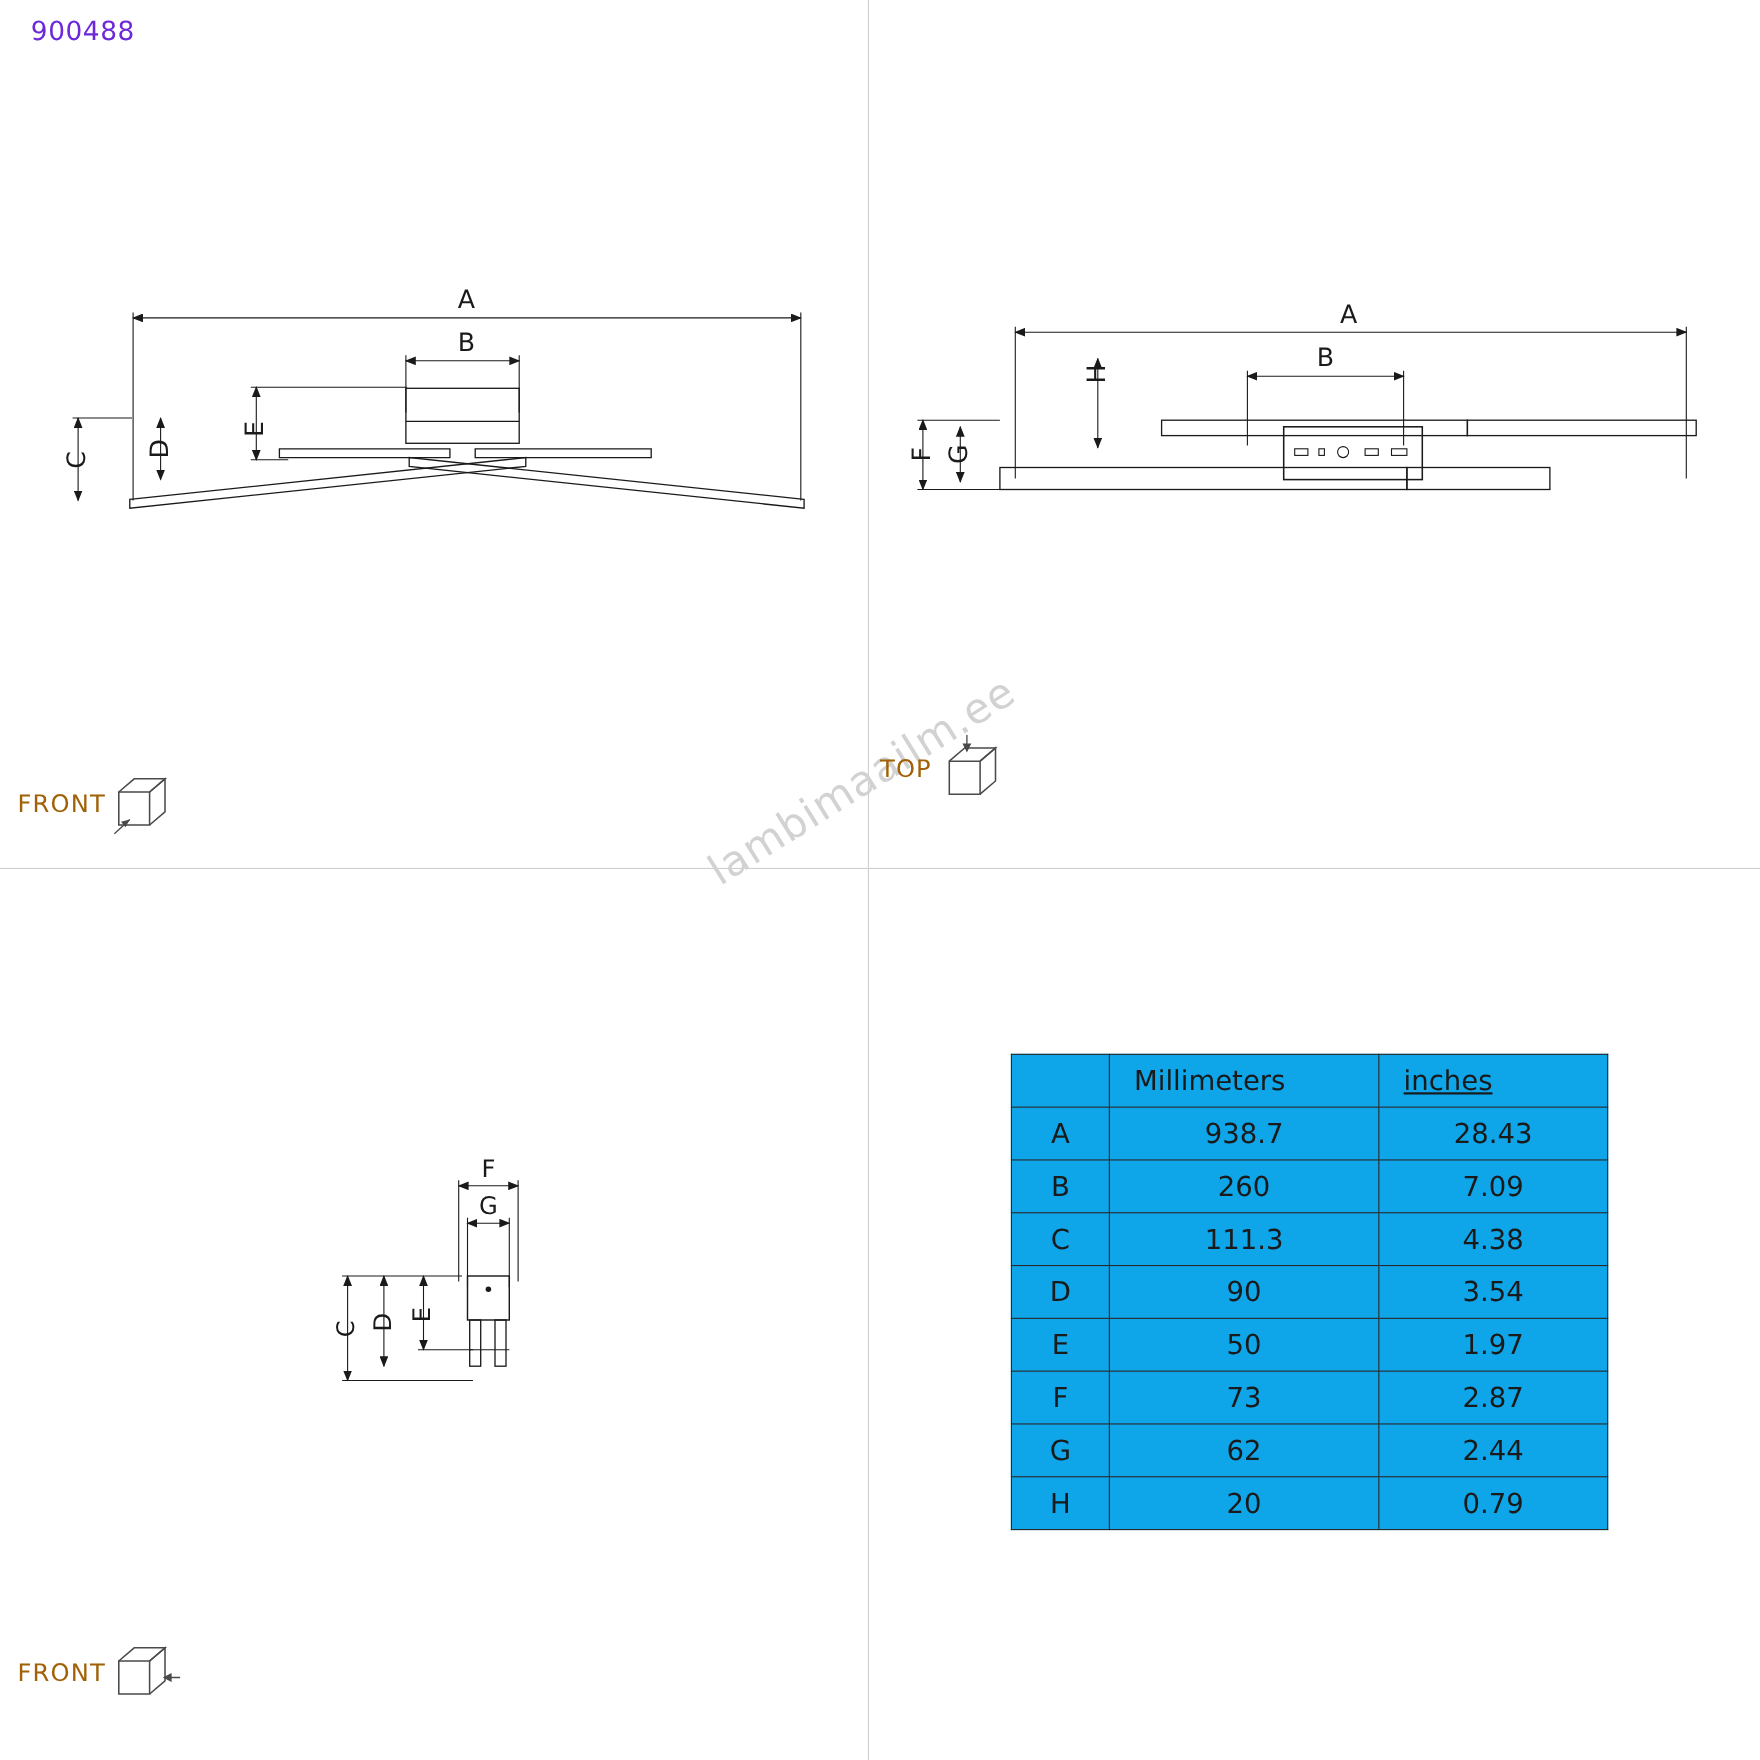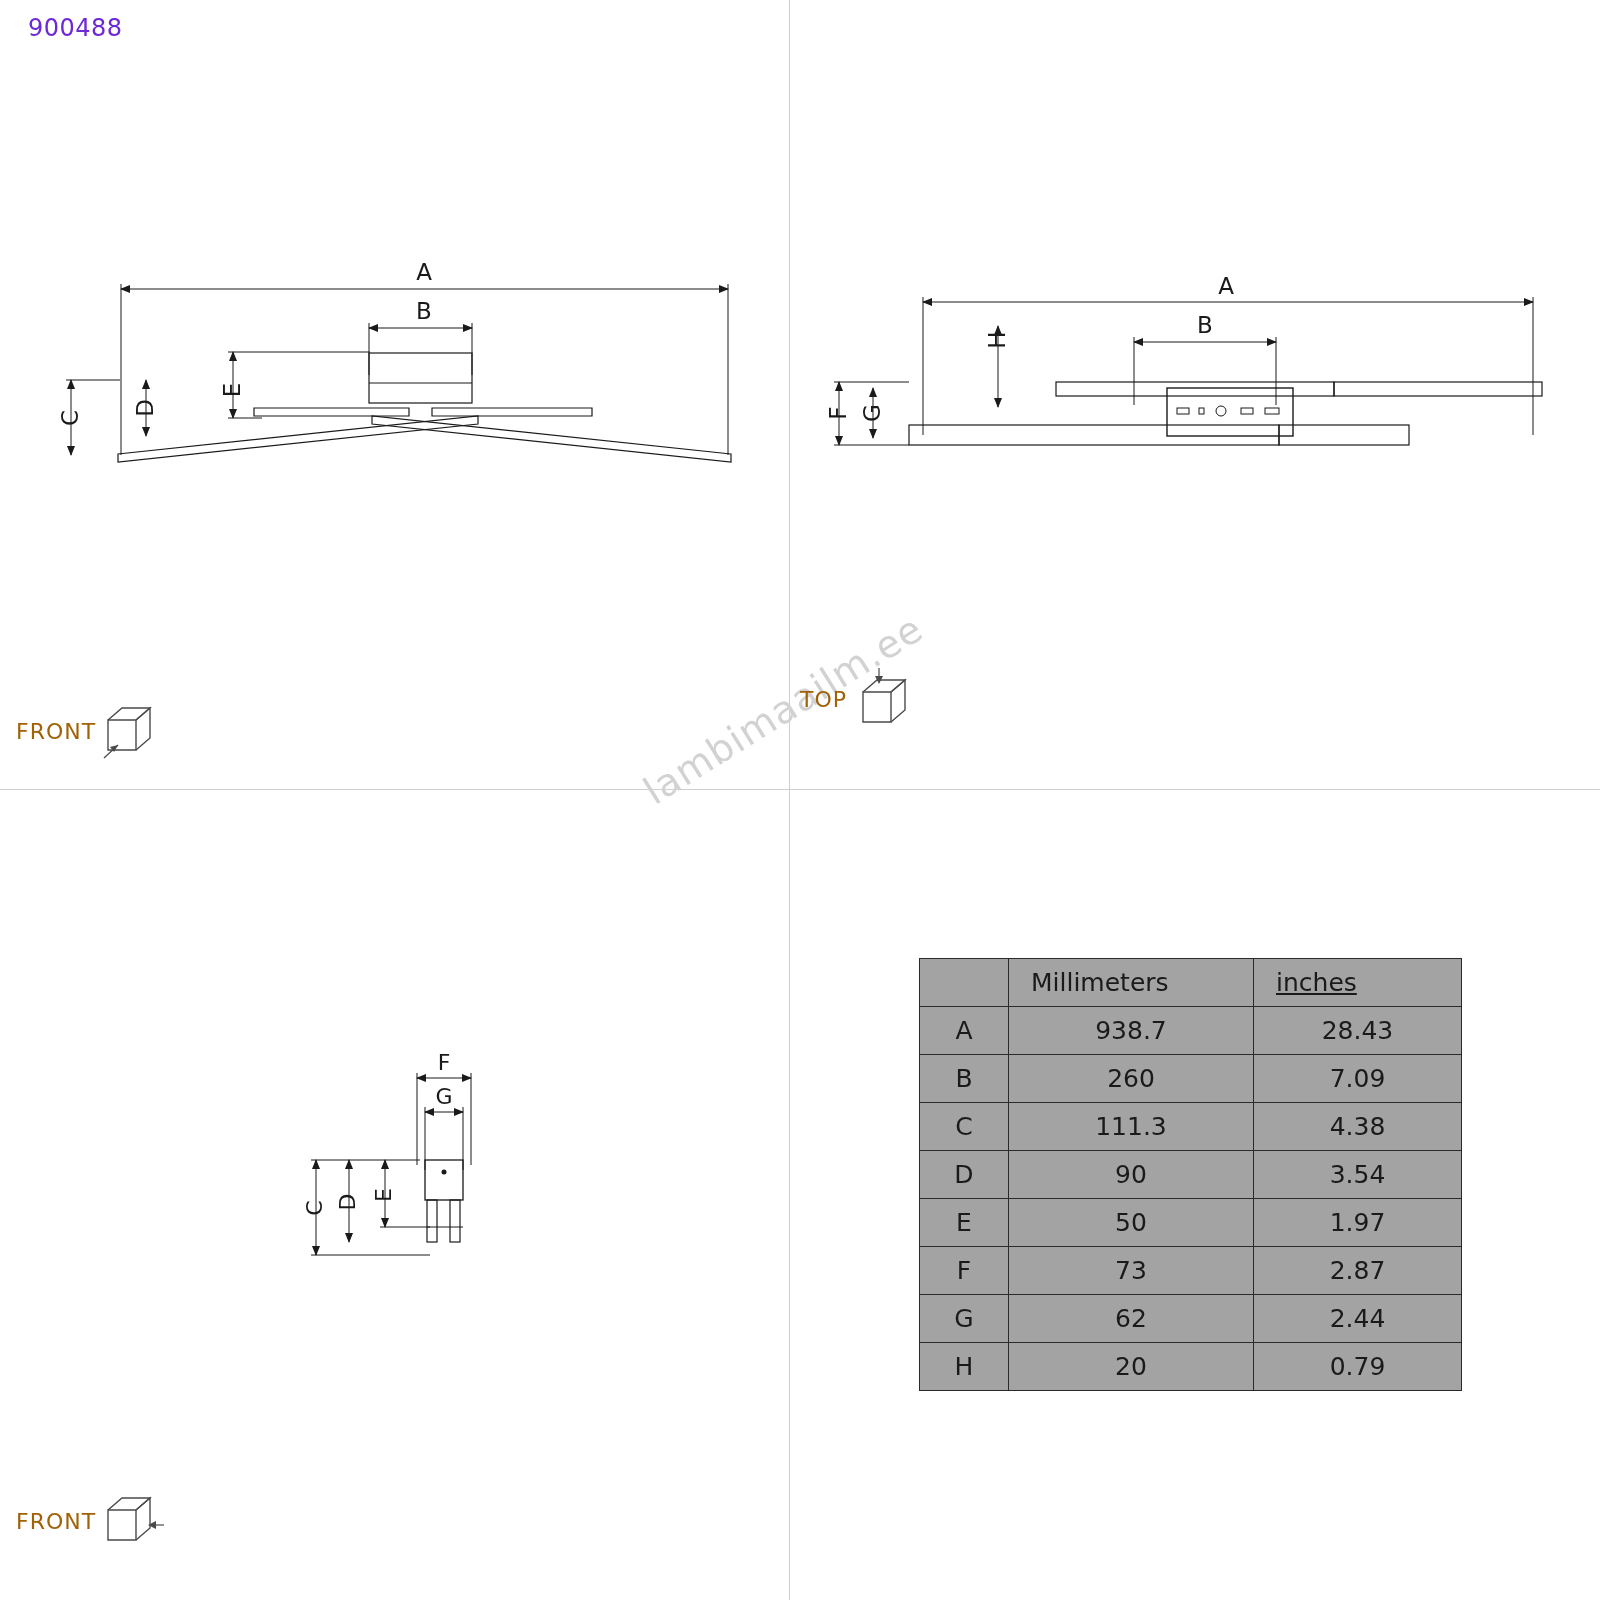--- a/index.html
+++ b/index.html
@@ -92,21 +92,21 @@
   #front-view { left: 0px; top: 240px; width: 789px; height: 330px; }
   #top-view { left: 789px; top: 240px; width: 811px; height: 330px; }
   #side-view { left: 230px; top: 1020px; width: 380px; height: 300px; }
 
   
   .dim-table {
     position: absolute;
     left: 919px;
     top: 958px;
     border-collapse: collapse;
-    background: #a3a3a3;
+    background: #0ea5e9;
   }
   .dim-table td, .dim-table th {
     border: 1px solid #2a2a2a;
     font-weight: normal;
     font-size: 25px;
     color: #1a1a1a;
     height: 47px;
     text-align: center;
     padding: 0;
   }

